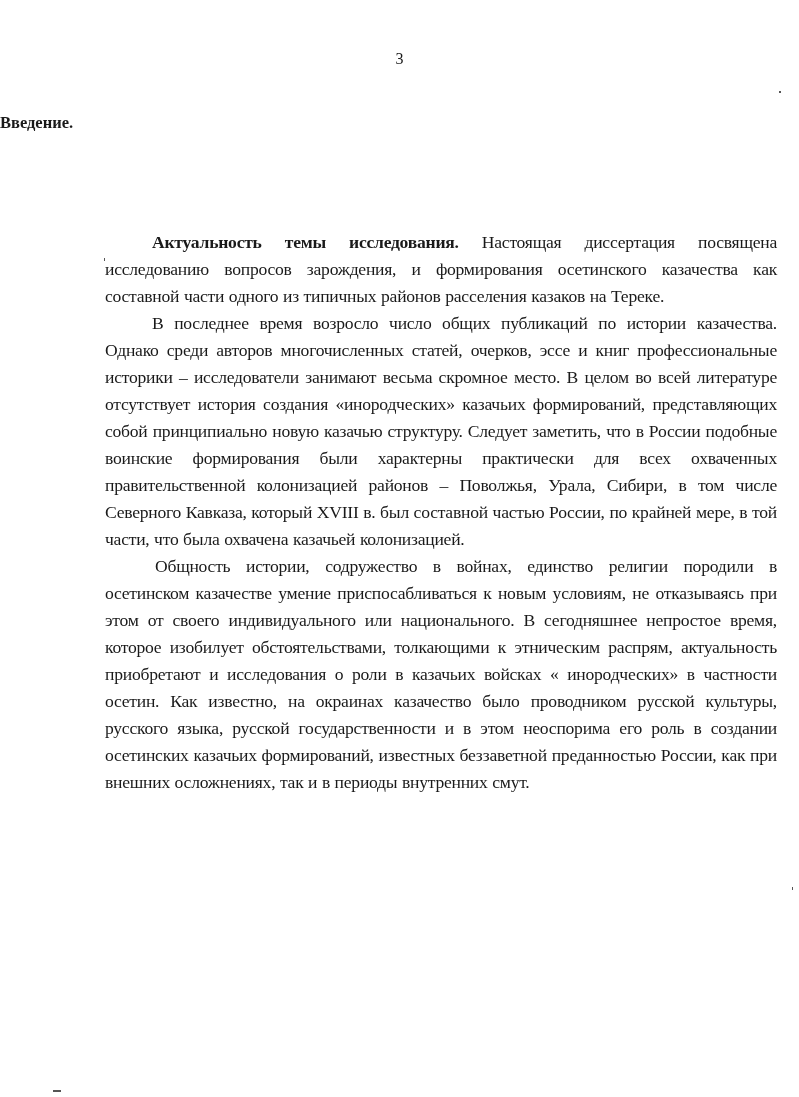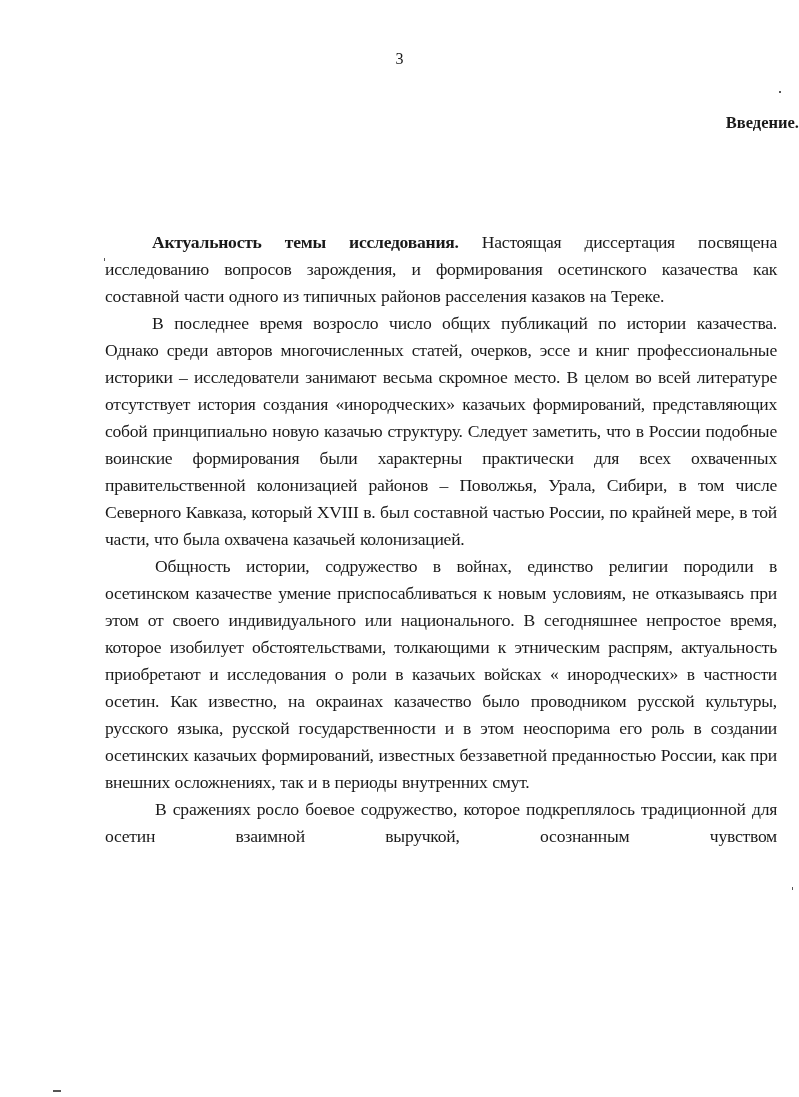--- a/index.html
+++ b/index.html
@@ -1,39 +1,38 @@
 <!DOCTYPE html>
 <html><head>
 <meta charset="utf-8">
 <style>
   html, body { margin: 0; padding: 0; background: #ffffff; }
   body { width: 799px; height: 1097px; position: relative; overflow: hidden;
          font-family: "Liberation Serif", "DejaVu Serif", serif; color: #1a1a1a; }
   .page-number { position: absolute; top: 50px; left: 0; width: 799px; text-align: center;
                  font-size: 16px; }
-  .heading { position: absolute; top: 113px; left: 0; width: 799px; text-align: right;
+  .heading { position: absolute; top: 113px; left: 0; width: 799px; text-align: left;
              font-size: 16.5px; font-weight: bold; }
   .body { position: absolute; top: 229px; left: 105px; width: 672px; }
   .para { margin: 0; font-size: 17.6px; line-height: 27px; text-align: justify;
           text-indent: 47px; letter-spacing: -0.25px; word-spacing: 0.5px; }
   .para.p3, .para.p4 { text-indent: 50px; }
   .lead { font-weight: bold; }
   .mark { position: absolute; background: #555; }
 </style>
 </head>
 <body>
 
 <div>
   <div class="page-number">3</div>
   <div class="heading">Введение.</div>
 
   <div class="body">
     <p class="para p1"><span class="lead">Актуальность темы исследования.</span><span> Настоящая диссертация посвящена исследованию вопросов зарождения, и формирования осетинского казачества как составной части одного из типичных районов расселения казаков на Тереке.</span></p>
     <p class="para p2" style="margin-top:0"><span>В последнее время возросло число общих публикаций по истории казачества. Однако среди авторов многочисленных статей, очерков, эссе и книг профессиональные историки – исследователи занимают весьма скромное место. В целом во всей литературе  отсутствует история создания «инородческих» казачьих формирований, представляющих собой принципиально новую казачью структуру. Следует заметить, что в России  подобные воинские формирования были характерны практически для всех охваченных правительственной колонизацией районов – Поволжья, Урала, Сибири, в том числе  Северного Кавказа, который XVIII в. был составной частью России,  по крайней мере, в той части, что была охвачена казачьей колонизацией.</span></p>
     <p class="para p3"><span>Общность истории, содружество в  войнах, единство религии породили в осетинском казачестве умение приспосабливаться к новым условиям, не отказываясь при этом  от  своего индивидуального или национального. В сегодняшнее непростое время, которое изобилует обстоятельствами, толкающими к этническим распрям, актуальность приобретают и исследования о роли в казачьих войсках « инородческих» в частности осетин. Как известно, на окраинах казачество было проводником русской культуры, русского языка, русской государственности и в этом неоспорима  его роль в создании осетинских казачьих формирований, известных беззаветной преданностью России, как при внешних осложнениях, так и в периоды внутренних смут.</span></p>
-    <p class="para p4" style="text-align-last: justify;"><span>В сражениях росло боевое содружество, которое подкреплялось традиционной для осетин взаимной выручкой, осознанным чувством</span></p>
   </div>
 
   <div class="mark" style="left:779px;top:91px;width:2px;height:2px;"></div>
   <div class="mark" style="left:104px;top:258px;width:1px;height:3px;"></div>
   <div class="mark" style="left:792px;top:887px;width:1px;height:3px;"></div>
   <div class="mark" style="left:53px;top:1090px;width:8px;height:2px;"></div>
 </div>
 
 </body></html>

